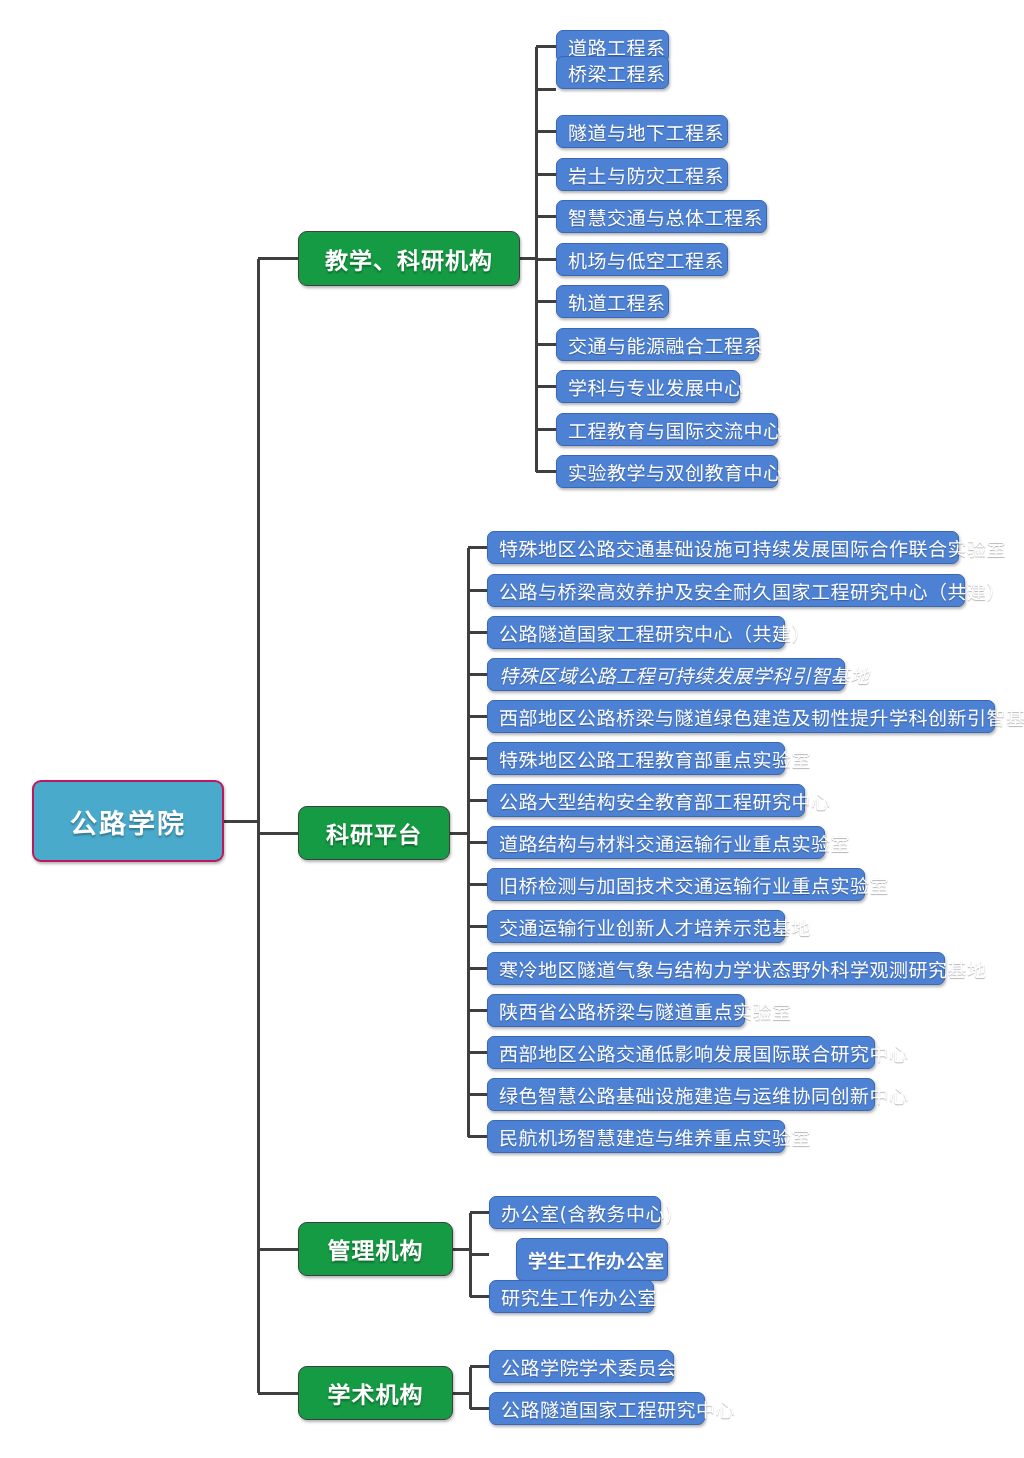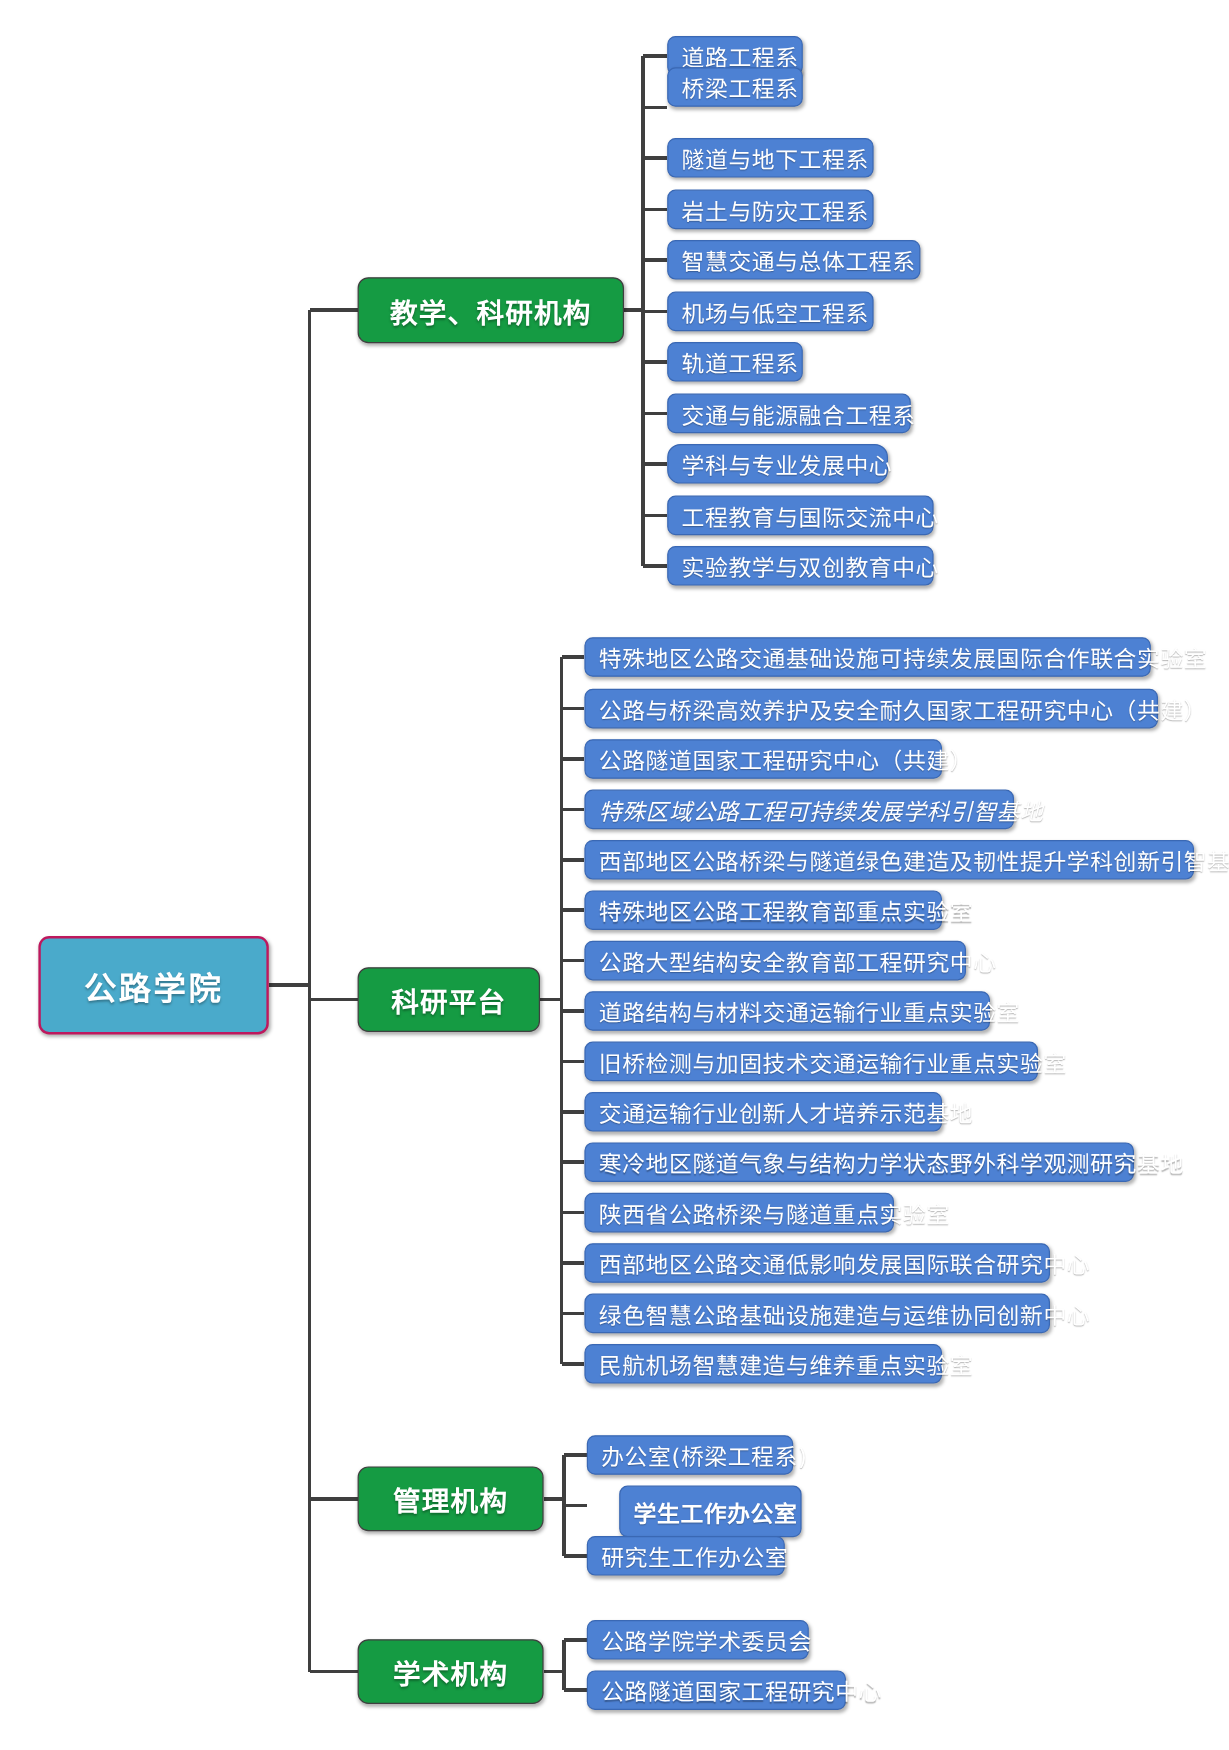--- a/index.html
+++ b/index.html
@@ -124,40 +124,40 @@
       <div class="node root" style="left: 32px; top: 780px; width: 192px; height: 82px;">公路学院</div>
       <div class="node cat" style="left: 298px; top: 231px; width: 222px; height: 55px;">教学、科研机构</div>
       <div class="node leaf" style="left: 556px; top: 30px; width: 113px; height: 33px;">道路工程系</div>
       <div class="node leaf" style="left: 556px; top: 56px; width: 113px; height: 33px;">桥梁工程系</div>
       <div class="node leaf" style="left: 556px; top: 115px; width: 172px; height: 33px;">隧道与地下工程系</div>
       <div class="node leaf" style="left: 556px; top: 158px; width: 172px; height: 33px;">岩土与防灾工程系</div>
       <div class="node leaf" style="left: 556px; top: 200px; width: 211px; height: 33px;">智慧交通与总体工程系</div>
       <div class="node leaf" style="left: 556px; top: 243px; width: 172px; height: 33px;">机场与低空工程系</div>
       <div class="node leaf" style="left: 556px; top: 285px; width: 113px; height: 33px;">轨道工程系</div>
       <div class="node leaf" style="left: 556px; top: 328px; width: 203px; height: 33px;">交通与能源融合工程系</div>
-      <div class="node leaf" style="left: 556px; top: 370px; width: 184px; height: 33px; border-radius: 11px;">学科与专业发展中心</div>
+      <div class="node leaf" style="left: 556px; top: 370px; width: 184px; height: 33px;">学科与专业发展中心</div>
       <div class="node leaf" style="left: 556px; top: 413px; width: 222px; height: 33px;">工程教育与国际交流中心</div>
       <div class="node leaf" style="left: 556px; top: 455px; width: 222px; height: 33px;">实验教学与双创教育中心</div>
       <div class="node cat" style="left: 298px; top: 806px; width: 152px; height: 54px;">科研平台</div>
       <div class="node leaf" style="left: 487px; top: 531px; width: 472px; height: 33px;">特殊地区公路交通基础设施可持续发展国际合作联合实验室</div>
       <div class="node leaf" style="left: 487px; top: 574px; width: 478px; height: 33px;">公路与桥梁高效养护及安全耐久国家工程研究中心（共建）</div>
       <div class="node leaf" style="left: 487px; top: 616px; width: 298px; height: 33px;">公路隧道国家工程研究中心（共建）</div>
       <div class="node leaf" style="left: 487px; top: 658px; width: 358px; height: 33px; font-style: italic;">特殊区域公路工程可持续发展学科引智基地</div>
       <div class="node leaf" style="left: 487px; top: 700px; width: 508px; height: 33px;">西部地区公路桥梁与隧道绿色建造及韧性提升学科创新引智基地</div>
       <div class="node leaf" style="left: 487px; top: 742px; width: 298px; height: 33px;">特殊地区公路工程教育部重点实验室</div>
       <div class="node leaf" style="left: 487px; top: 784px; width: 318px; height: 33px;">公路大型结构安全教育部工程研究中心</div>
       <div class="node leaf" style="left: 487px; top: 826px; width: 338px; height: 33px;">道路结构与材料交通运输行业重点实验室</div>
       <div class="node leaf" style="left: 487px; top: 868px; width: 378px; height: 33px;">旧桥检测与加固技术交通运输行业重点实验室</div>
       <div class="node leaf" style="left: 487px; top: 910px; width: 298px; height: 33px;">交通运输行业创新人才培养示范基地</div>
       <div class="node leaf" style="left: 487px; top: 952px; width: 458px; height: 33px;">寒冷地区隧道气象与结构力学状态野外科学观测研究基地</div>
       <div class="node leaf" style="left: 487px; top: 994px; width: 258px; height: 33px;">陕西省公路桥梁与隧道重点实验室</div>
       <div class="node leaf" style="left: 487px; top: 1036px; width: 388px; height: 33px;">西部地区公路交通低影响发展国际联合研究中心</div>
       <div class="node leaf" style="left: 487px; top: 1078px; width: 388px; height: 33px;">绿色智慧公路基础设施建造与运维协同创新中心</div>
       <div class="node leaf" style="left: 487px; top: 1120px; width: 298px; height: 33px;">民航机场智慧建造与维养重点实验室</div>
       <div class="node cat" style="left: 298px; top: 1222px; width: 155px; height: 54px;">管理机构</div>
-      <div class="node leaf" style="left: 489px; top: 1196px; width: 172px; height: 33px;">办公室(桥梁工程系)</div>
+      <div class="node leaf" style="left: 489px; top: 1196px; width: 172px; height: 33px;">办公室(含教务中心)</div>
       <div class="node leaf" style="left: 516px; top: 1238px; width: 152px; height: 43px; font-weight: bold;">学生工作办公室</div>
       <div class="node leaf" style="left: 489px; top: 1280px; width: 165px; height: 33px;">研究生工作办公室</div>
       <div class="node cat" style="left: 298px; top: 1366px; width: 155px; height: 54px;">学术机构</div>
       <div class="node leaf" style="left: 489px; top: 1350px; width: 185px; height: 33px;">公路学院学术委员会</div>
       <div class="node leaf" style="left: 489px; top: 1392px; width: 216px; height: 33px;">公路隧道国家工程研究中心</div>
     </div>
 </div>
 
 </body></html>

